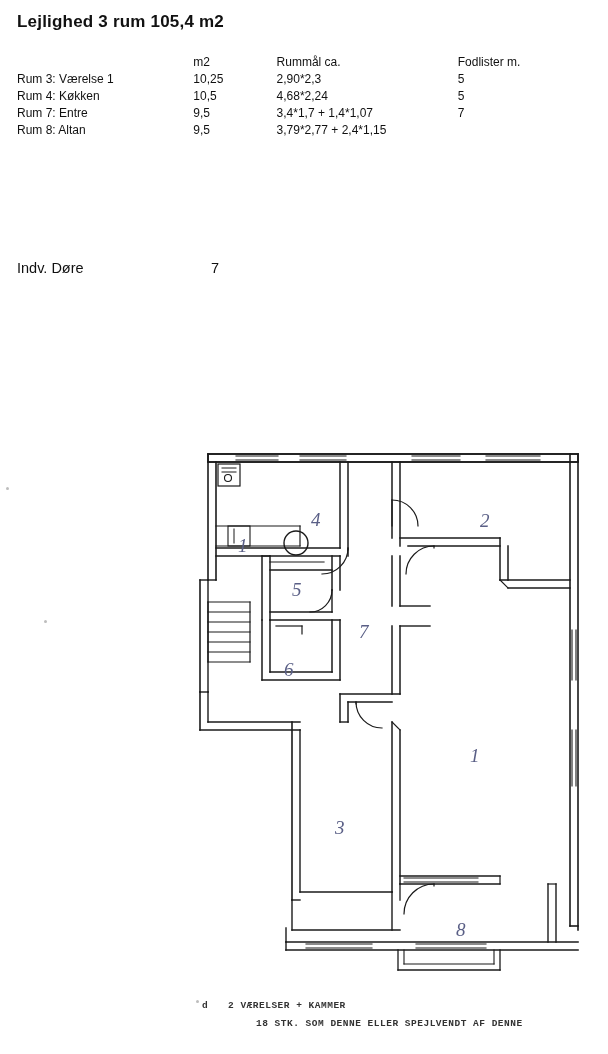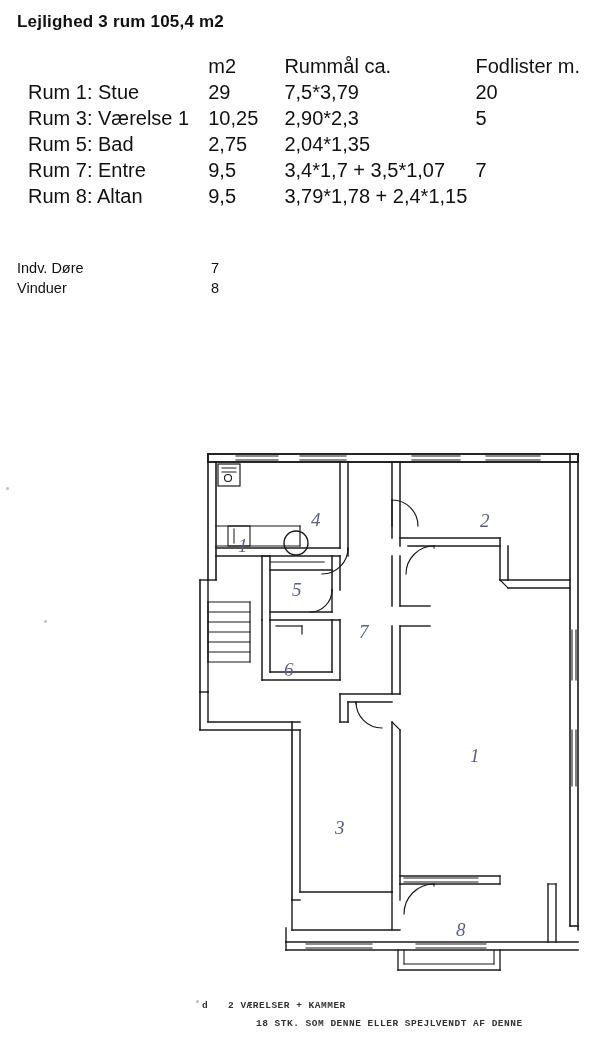--- a/index.html
+++ b/index.html
@@ -12,36 +12,35 @@
     height: 1054px;
     position: relative;
     font-family: "Liberation Sans", sans-serif;
     color: #111111;
     overflow: hidden;
   }
   .page {
     position: relative;
     width: 551px;
     height: 1054px;
-    padding-left: 29px;
   }
   .title {
     position: absolute;
     left: 17px;
     top: 12px;
     font-size: 17px;
     font-weight: bold;
     letter-spacing: 0.2px;
   }
   table.room-table {
     position: absolute;
-    left: 28px;
+    left: 17px;
     top: 55px;
     border-collapse: collapse;
-    font-size: 20px;
+    font-size: 12px;
   }
   table.room-table td, table.room-table th {
     padding: 0 0 3px 0;
     text-align: left;
     font-weight: normal;
     vertical-align: top;
     white-space: nowrap;
   }
   table.room-table th {
     font-weight: normal;
@@ -101,61 +100,51 @@
     <thead>
       <tr>
         <th class="col-name"></th>
         <th class="col-m2">m2</th>
         <th class="col-dim">Rummål ca.</th>
         <th class="col-fod">Fodlister m.</th>
       </tr>
     </thead>
     <tbody>
       <tr>
-        <td>Rum 1: Stue</td>
-        <td>29</td>
-        <td>7,5*3,79</td>
-        <td>20</td>
-      </tr>
-      <tr>
         <td>Rum 3: Værelse 1</td>
         <td>10,25</td>
         <td>2,90*2,3</td>
         <td>5</td>
       </tr>
       <tr>
-        <td>Rum 5: Bad</td>
-        <td>2,75</td>
-        <td>2,04*1,35</td>
-        <td></td>
+        <td>Rum 4: Køkken</td>
+        <td>10,5</td>
+        <td>4,68*2,24</td>
+        <td>5</td>
       </tr>
       <tr>
         <td>Rum 7: Entre</td>
         <td>9,5</td>
-        <td>3,4*1,7 + 3,5*1,07</td>
+        <td>3,4*1,7 + 1,4*1,07</td>
         <td>7</td>
       </tr>
       <tr>
         <td>Rum 8: Altan</td>
         <td>9,5</td>
-        <td>3,79*1,78 + 2,4*1,15</td>
+        <td>3,79*2,77 + 2,4*1,15</td>
         <td></td>
       </tr>
     </tbody>
   </table>
 
   <table class="counts-table">
     <tbody>
       <tr>
         <td class="cnt-name">Indv. Døre</td>
         <td>7</td>
-      </tr>
-      <tr>
-        <td class="cnt-name">Vinduer</td>
-        <td>8</td>
       </tr>
     </tbody>
   </table>
 
   <div class="speck" style="left:6px; top:487px; width:3px; height:3px;"></div>
   <div class="speck" style="left:44px; top:620px; width:3px; height:3px;"></div>
   <div class="speck" style="left:196px; top:1000px; width:3px; height:3px;"></div>
 
   <div class="plan">
     <svg width="608" height="624" viewBox="0 0 608 624" xmlns="http://www.w3.org/2000/svg">

